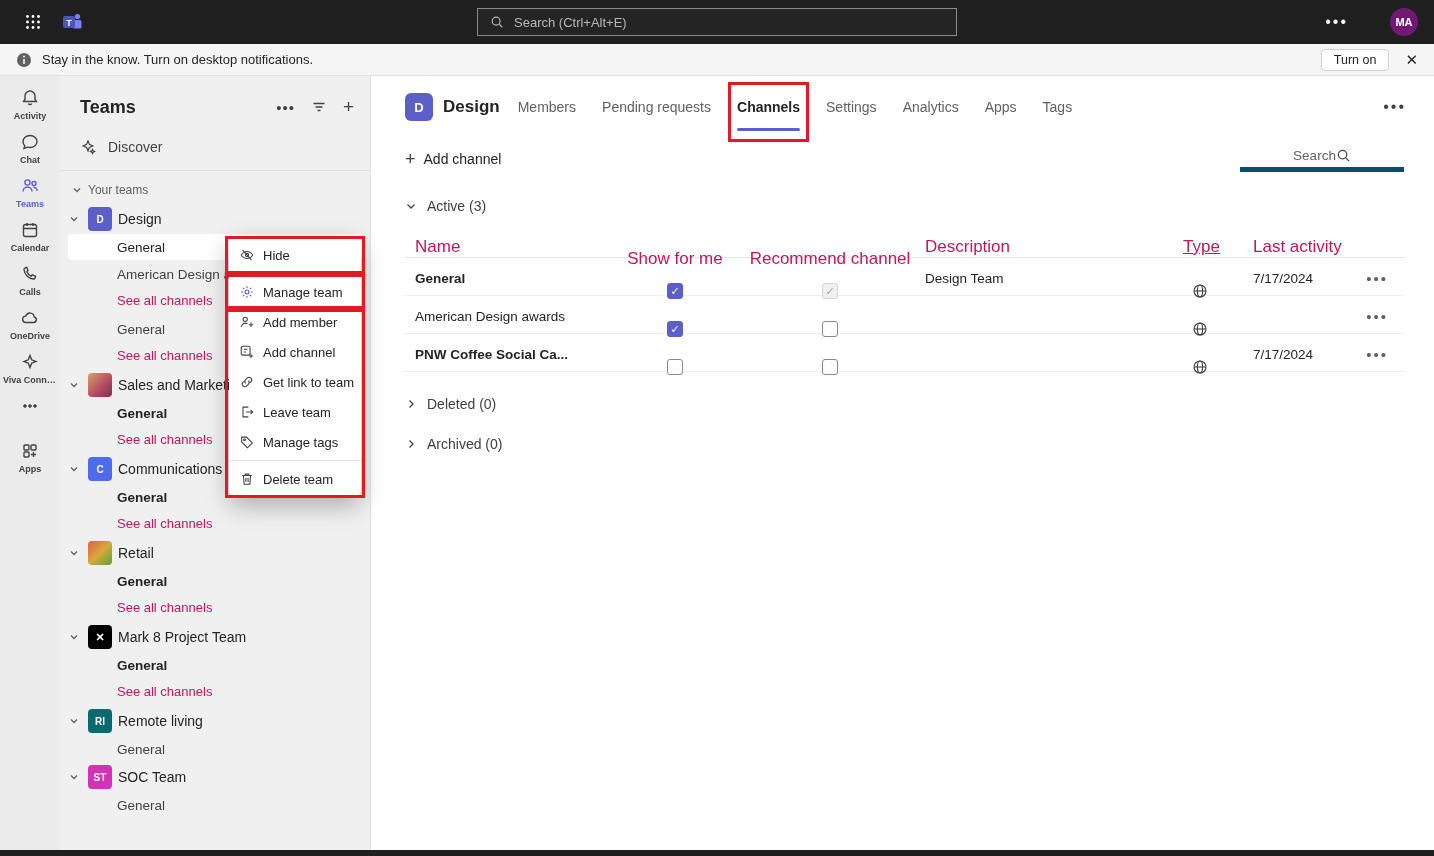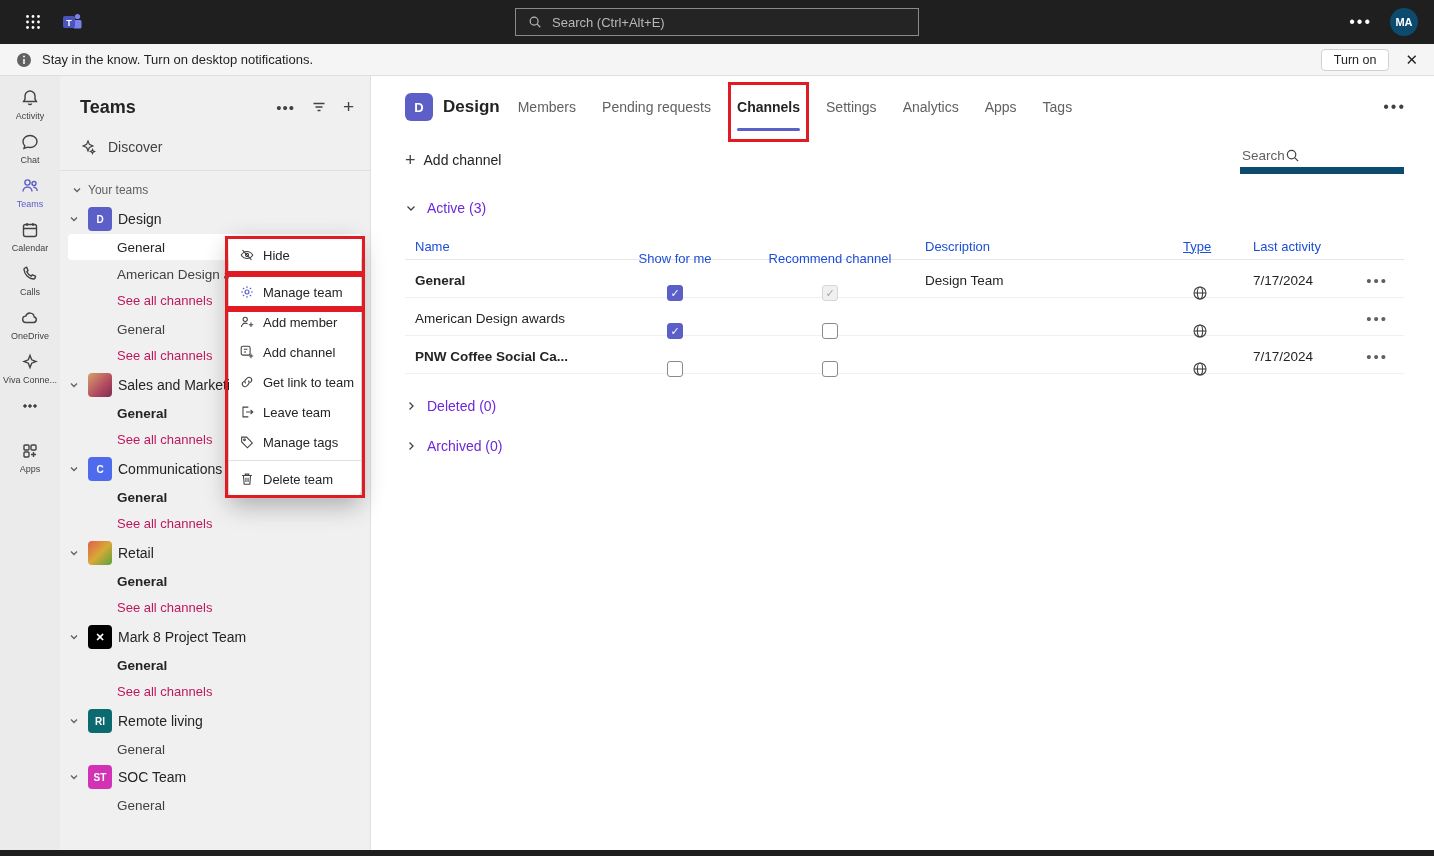--- a/index.html
+++ b/index.html
@@ -3,38 +3,38 @@
 <meta charset="utf-8">
 <style>
   * { margin:0; padding:0; box-sizing:border-box; }
   body { font-family:"Liberation Sans", sans-serif; }
   .screen { width:1434px; height:856px; position:relative; background:#fff; overflow:hidden; }
 
   
   .topbar { height:44px; background:#1f1f1f; display:flex; align-items:center; color:#fff; position:relative; padding:0 16px; }
   .waffle { width:34px; height:34px; display:flex; align-items:center; justify-content:center; cursor:pointer; }
   .tb-logo { margin-left:10px; display:flex; align-items:center; }
-  .tb-search { position:absolute; left:50%; transform:translateX(-50%); top:8px; width:404px; height:28px; background:#242424; border:1px solid #8a8a8a; border-radius:0; display:flex; align-items:center; gap:10px; padding:12px 12px; color:#b8b8b8; font-size:13px; }
+  .tb-search { position:absolute; left:50%; transform:translateX(-50%); top:8px; width:480px; height:28px; background:#242424; border:1px solid #8a8a8a; border-radius:0; display:flex; align-items:center; gap:10px; padding:12px 12px; color:#b8b8b8; font-size:13px; }
   .tb-right { margin-left:auto; display:flex; align-items:center; gap:18px; }
   .tb-more { color:#fff; font-size:16px; letter-spacing:2px; cursor:pointer; }
-  .tb-avatar { width:28px; height:28px; border-radius:50%; background:#0c4a6e; color:#fff; font-size:11px; font-weight:bold; display:flex; align-items:center; justify-content:center; cursor:pointer; }
+  .tb-avatar { width:28px; height:28px; border-radius:50%; background:#701a75; color:#fff; font-size:11px; font-weight:bold; display:flex; align-items:center; justify-content:center; cursor:pointer;margin-left:24px; }
 
   
   .banner { height:32px; background:#f5f5f5; border-bottom:1px solid #e0e0e0; display:flex; align-items:center; padding:0 16px; gap:10px; }
   .banner-text { font-size:13px; color:#242424; }
   .banner-right { margin-left:auto; display:flex; align-items:center; gap:16px; }
   .turn-on-btn { background:#fff; border:1px solid #d1d1d1; border-radius:4px; font-size:12.5px; color:#242424; padding:3px 12px; cursor:pointer; font-family:inherit; }
   .banner-close { font-size:15px; color:#242424; cursor:pointer; }
 
   
   .app-body { display:flex; height:774px; }
 
   
   .rail { width:60px; background:#ebebeb; display:flex; flex-direction:column; align-items:center; padding-top:6px; flex-shrink:0; }
-  .rail-item { width:56px; padding:6px 0 5px; display:flex; flex-direction:column; align-items:center; gap:3px; cursor:pointer; color:#424242; }
+  .rail-item { width:56px; padding:6px 0 5px; display:flex; flex-direction:column; align-items:center; gap:3px; cursor:pointer; color:#424242;font-weight:bold; }
   .rail-item .lbl { font-size:9px; color:#424242; max-width:54px; overflow:hidden; white-space:nowrap; text-overflow:ellipsis; }
   .rail-item svg { stroke:#424242; }
   .rail-item.selected svg { stroke:#5b5fc7; }
   .rail-item.selected .lbl { color:#5b5fc7; }
   .rail-item.apps { margin-top:14px; }
 
   
   .sidebar { width:311px; background:#f0f0f0; border-right:1px solid #e0e0e0; flex-shrink:0; position:relative; overflow:hidden; }
   .sb-header { display:flex; align-items:center; padding:20px 16px 10px 20px; }
   .sb-title { font-size:18px; font-weight:bold; color:#242424; flex:1; }
@@ -80,30 +80,30 @@
   .tabs { display:flex; align-items:center; gap:26px; margin-left:18px; }
   .tab { font-size:14px; color:#616161; cursor:pointer; position:relative; white-space:nowrap; }
   .tab.active { color:#242424; font-weight:bold; }
   .tab.active::after { content:""; position:absolute; left:0; right:0; bottom:-16px; height:3px; background:#5b5fc7; border-radius:2px; }
   .tab .tab-red { position:absolute; left:-9px; right:-9px; top:-17px; bottom:-27px; border:3px solid #e01b24; pointer-events:none; z-index:100; }
   .th-more { margin-left:auto; color:#424242; font-size:16px; letter-spacing:2px; cursor:pointer; }
 
   .toolbar { display:flex; align-items:center; padding:18px 30px 0 34px; }
   .add-channel { display:flex; align-items:center; gap:8px; font-size:14px; color:#242424; cursor:pointer; }
   .add-channel .plus { font-size:18px; font-weight:300; color:#424242; }
-  .main-search { margin-left:auto; width:164px; display:flex; align-items:center; justify-content:flex-start; border-bottom:7px solid #0c4a6e; padding:2px 2px 4px; }
+  .main-search { margin-left:auto; width:164px; display:flex; align-items:center; justify-content:center; border-bottom:5px solid #0c4a6e; padding:2px 2px 4px; }
   .main-search .ph { font-size:13.5px; color:#616161; }
 
-  .section-hdr { display:flex; align-items:center; gap:10px; font-size:14px; color:#6d28d9; cursor:pointer; }
+  .section-hdr { display:flex; align-items:center; gap:10px; font-size:14px; color:#404040; cursor:pointer; }
   .sec-active { padding:26px 30px 0 34px; }
   .sec-collapsed { padding:24px 30px 0 34px; }
 
   .table { margin:10px 30px 0 34px; }
   .tr { display:grid; grid-template-columns:200px 140px 170px 250px 70px 110px 1fr; align-items:center; }
-  .tr.head { height:34px; color:#1d4ed8; font-size:13px; border-bottom:1px solid #e6e6e6; }
+  .tr.head { height:34px; color:#be185d; font-size:17px; border-bottom:1px solid #e6e6e6; }
   .tr.row { height:38px; font-size:13.5px; color:#242424; border-bottom:1px solid #f0f0f0; }
   .c-name { padding-left:10px; }
   .c-name.bold { font-weight:bold; }
   .c-center { display:flex; justify-content:center;margin-top:25px; }
   .c-desc { padding-left:10px; }
   .c-type-h { padding-left:18px;text-decoration:underline; }
   .c-last { padding-left:18px; }
   .c-act { display:flex; justify-content:flex-end; padding-right:16px; color:#616161; letter-spacing:2px; font-size:15px; cursor:pointer; }
 
   .checkbox { width:16px; height:16px; border-radius:3px; border:1px solid #8a8a8a; background:#fff; display:flex; align-items:center; justify-content:center; font-size:11px; cursor:pointer; }

